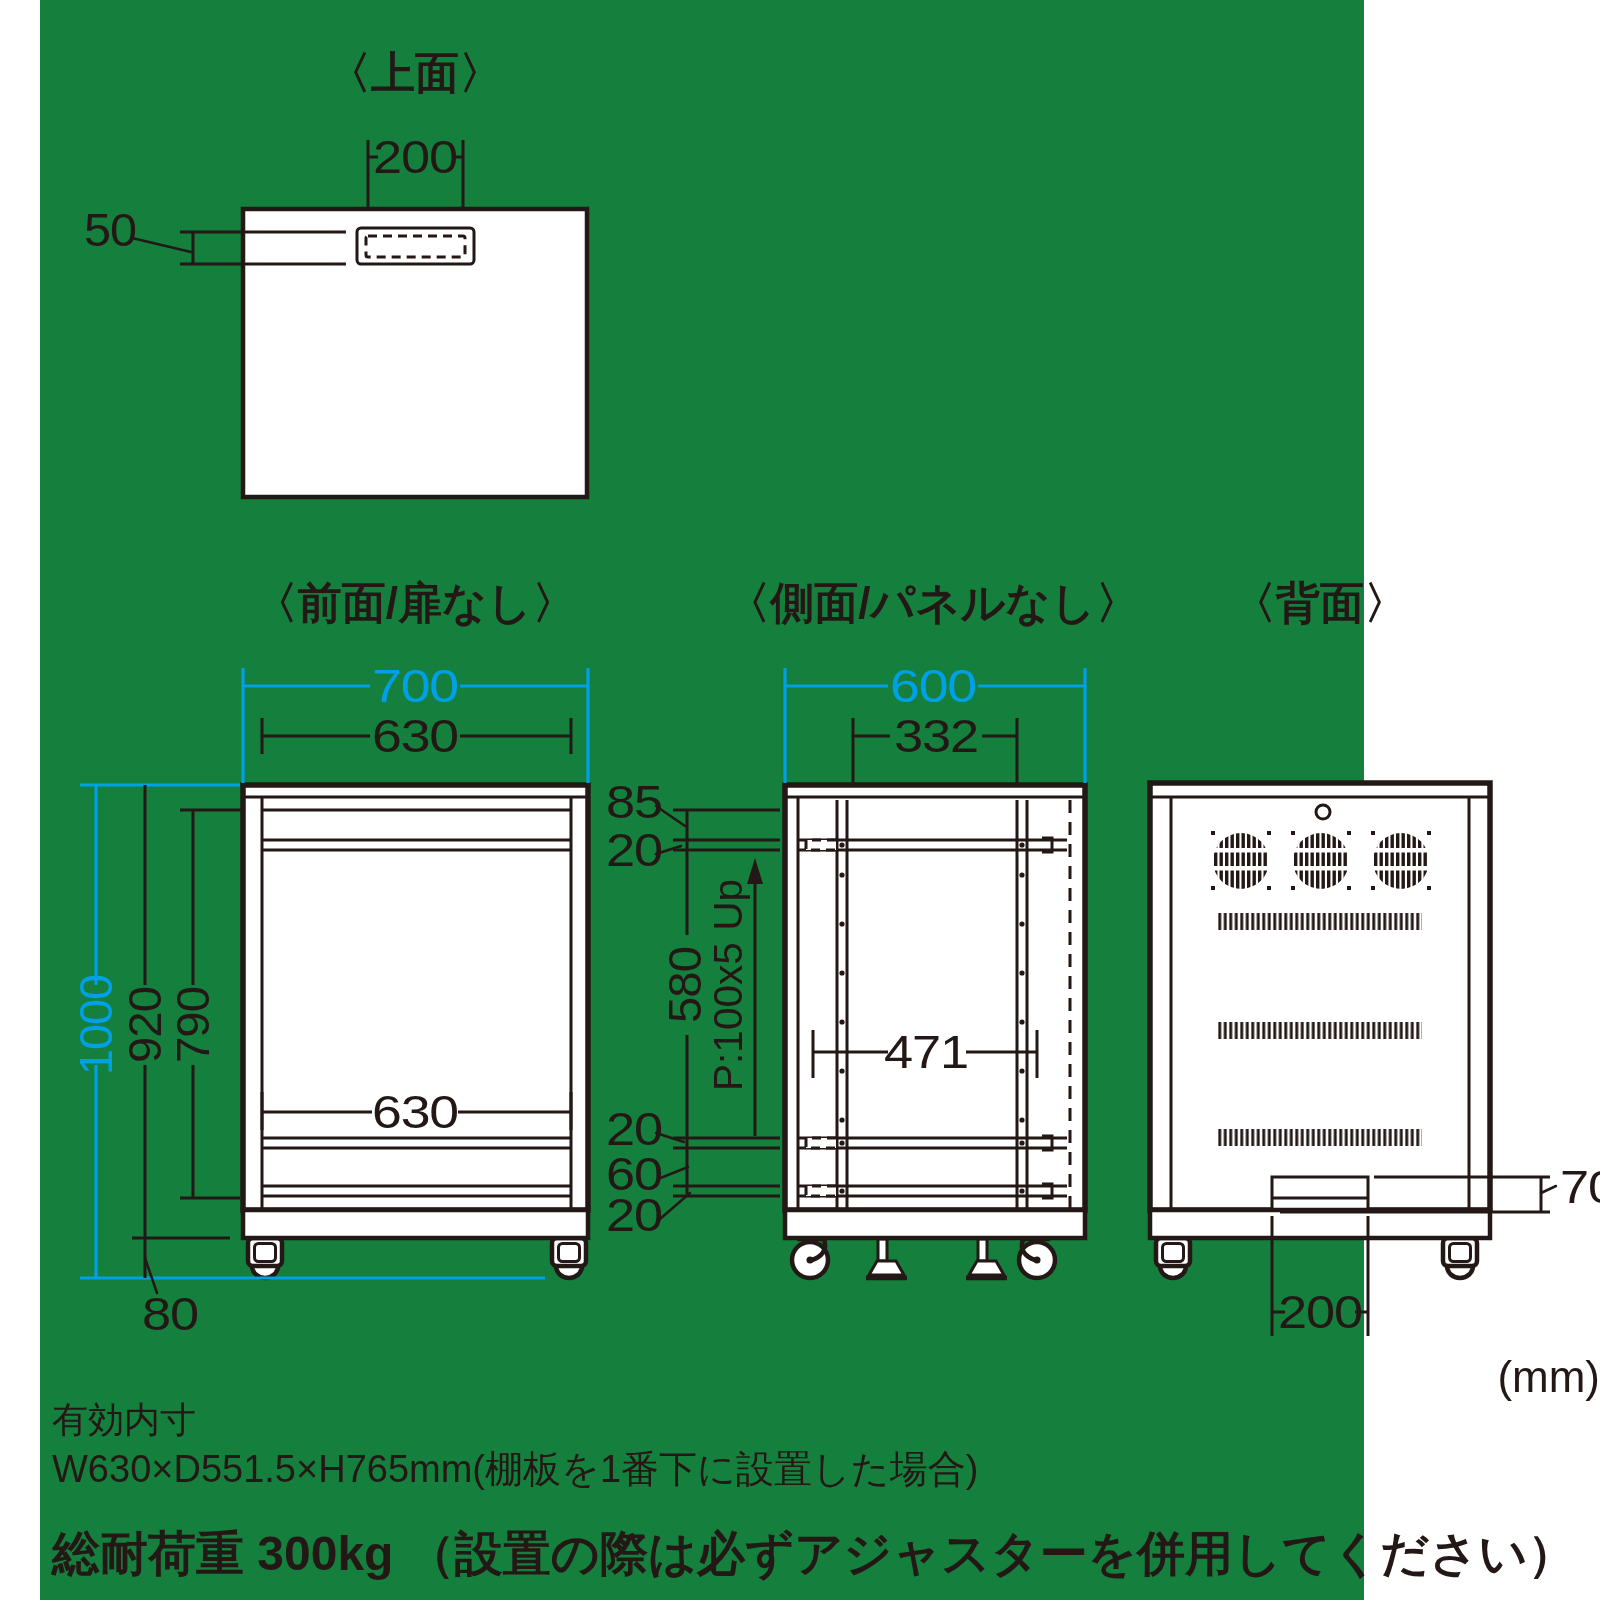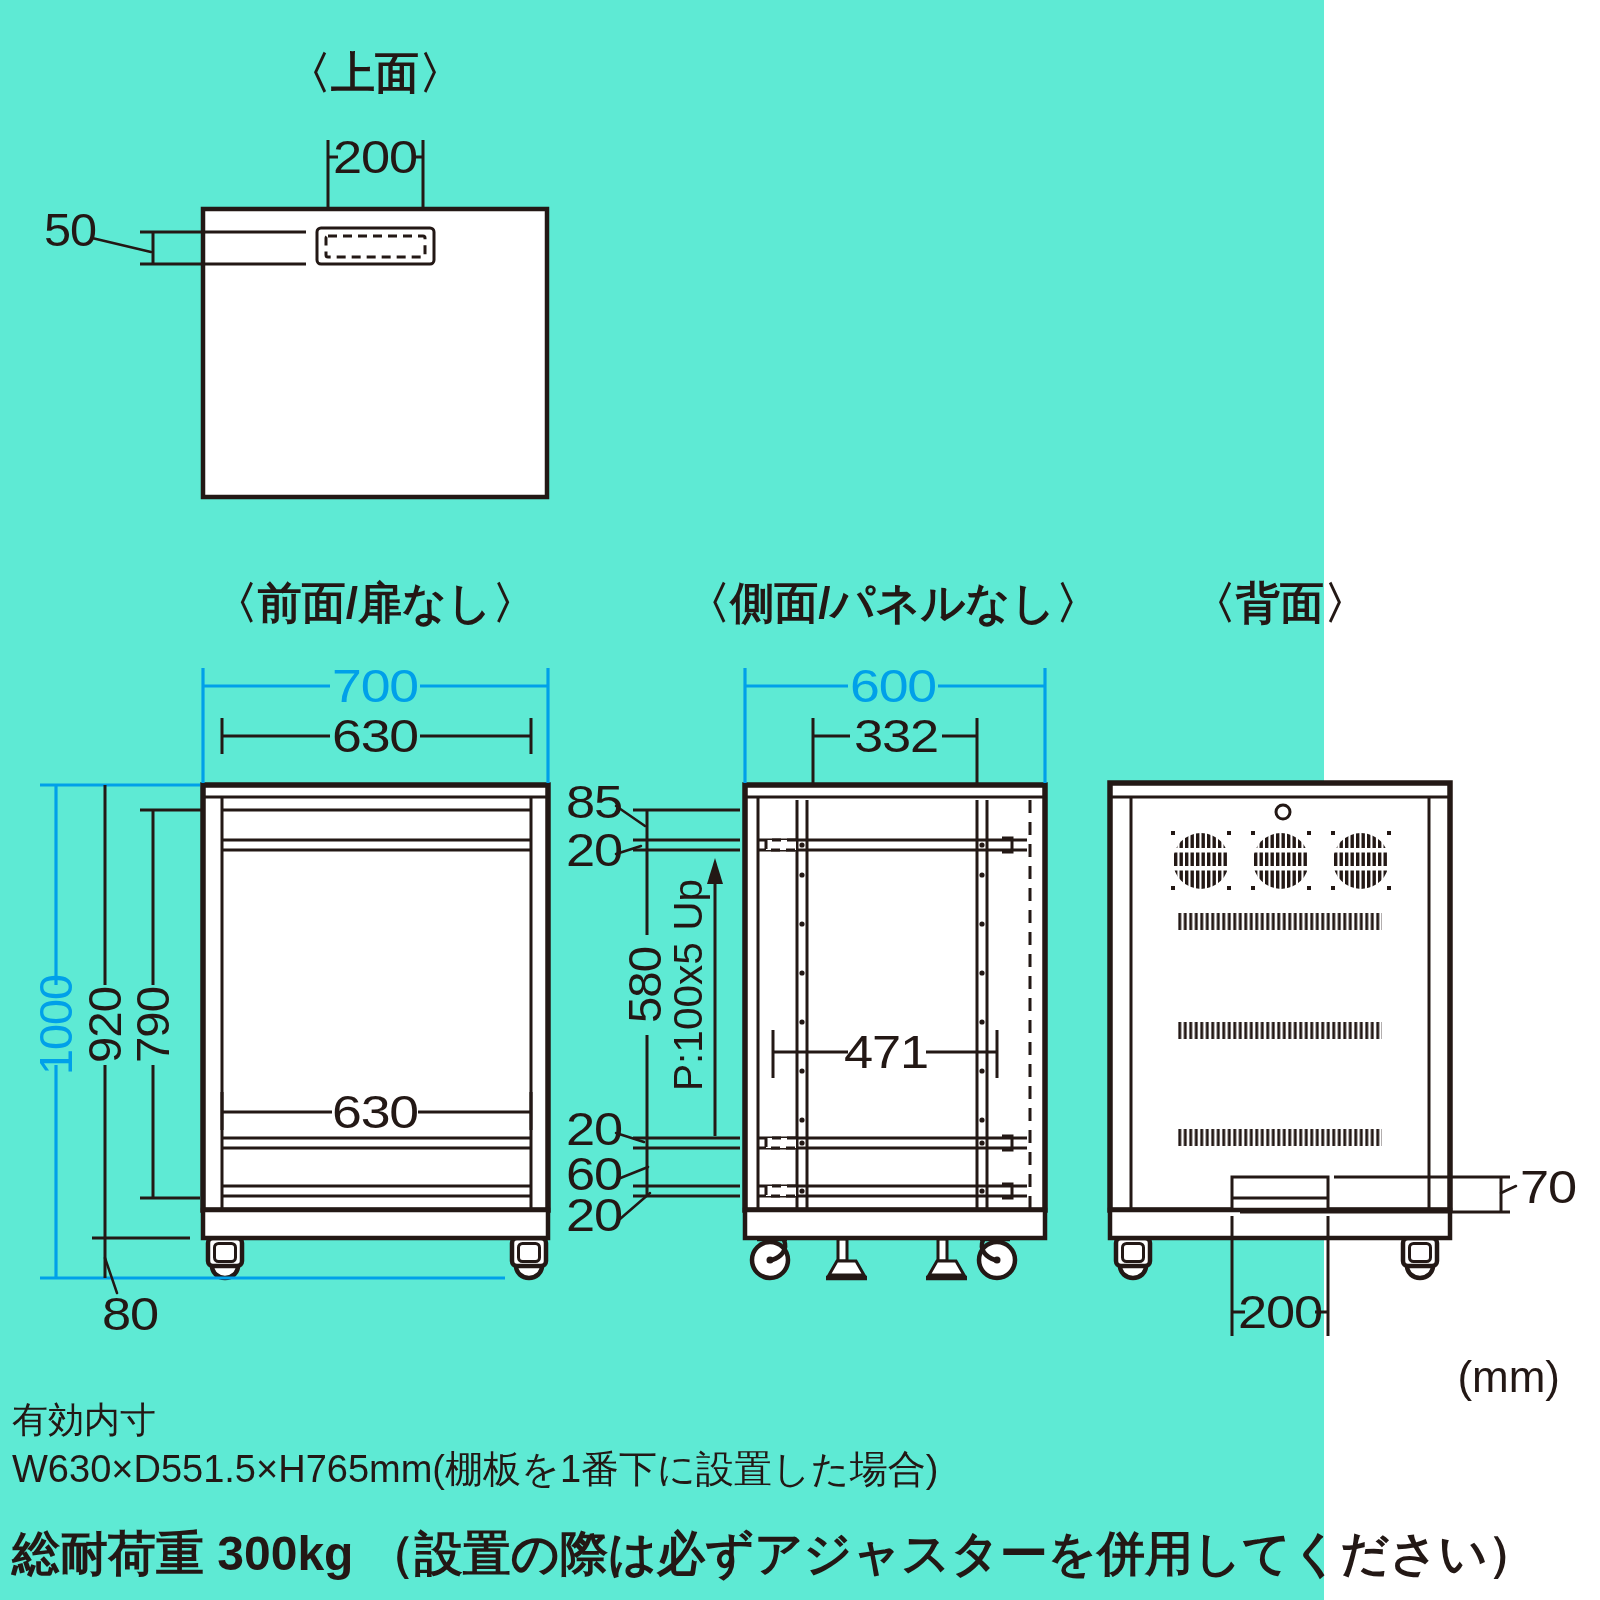--- a/index.html
+++ b/index.html
@@ -1,16 +1,16 @@
 <!DOCTYPE html>
 <html><head>
 <meta charset="utf-8">
 <style>
   html,body{margin:0;padding:0;background:#ffffff;}
-  .stage{width:1324px;height:1600px;position:relative;background:#5eead4;}
+  .stage{width:1324px;height:1600px;position:relative;background:#15803d;margin-left:40px;}
   svg{display:block;}
   
   .s2{stroke:#231815;stroke-width:2.5;fill:none;stroke-linecap:round;}
   .s3{stroke:#231815;stroke-width:3;fill:none;}
   .s4{stroke:#231815;stroke-width:4.5;fill:none;}
   .s5{stroke:#231815;stroke-width:5.5;fill:none;}
   .sA3{stroke:#00a0e9;stroke-width:3.2;fill:none;}
   .dashL{stroke-dasharray:13 9;}
   .dashS{stroke-dasharray:9 6;}
   .wfill{fill:#ffffff;}

